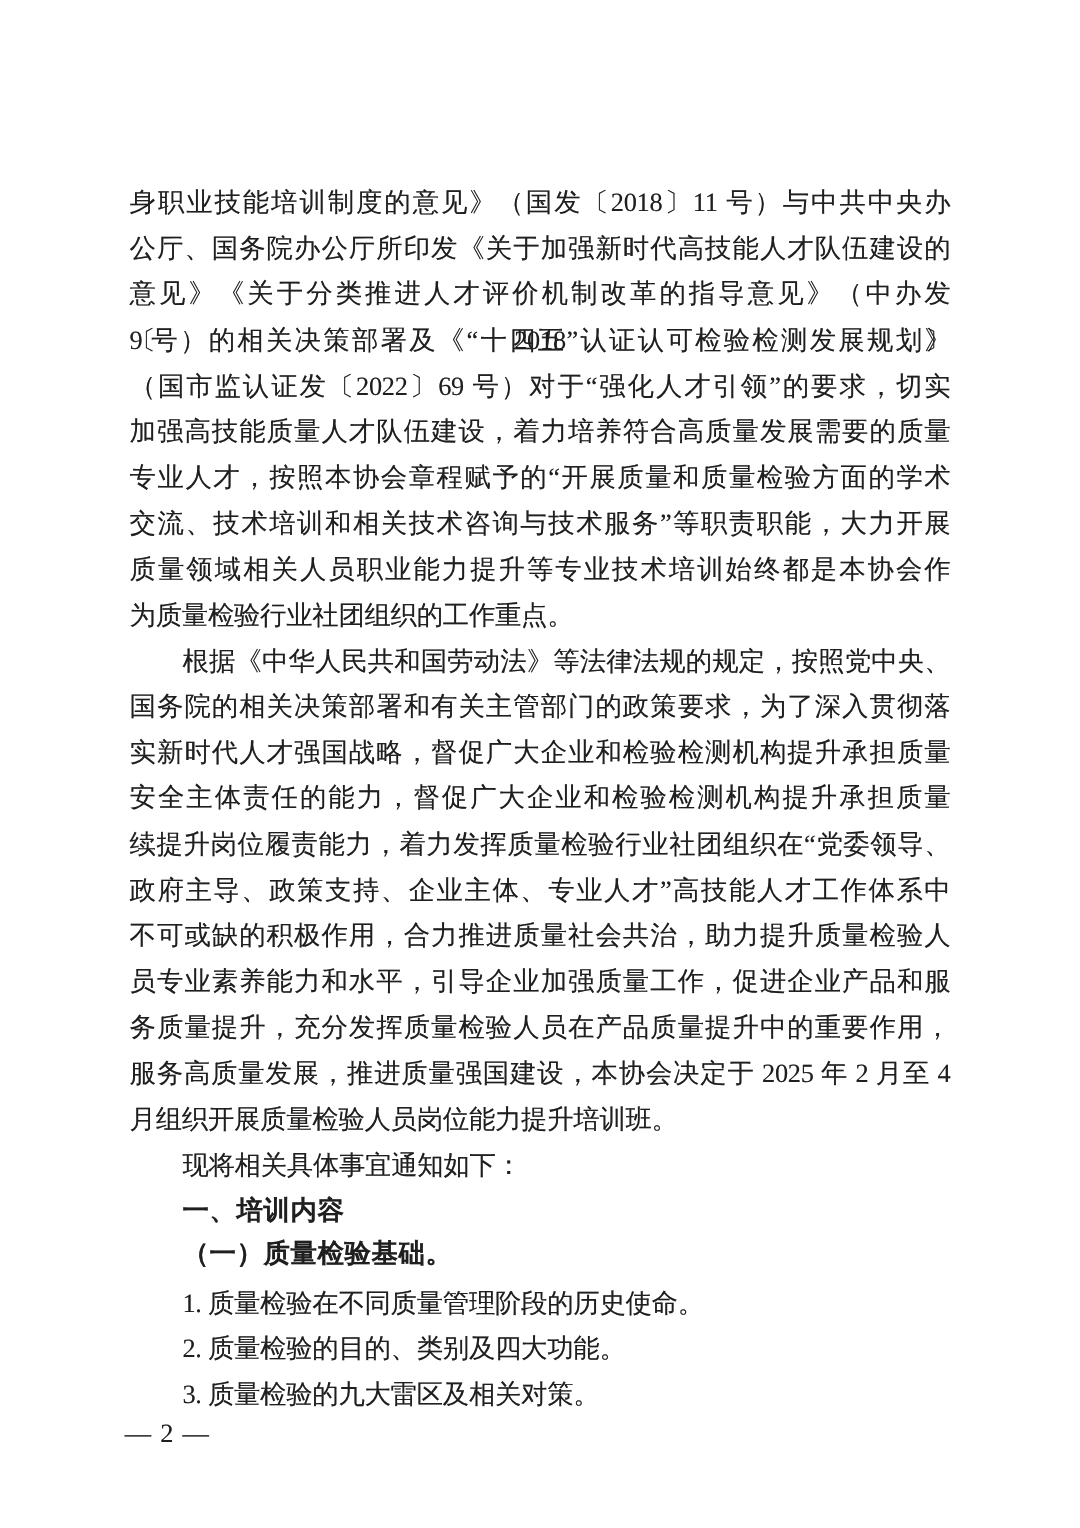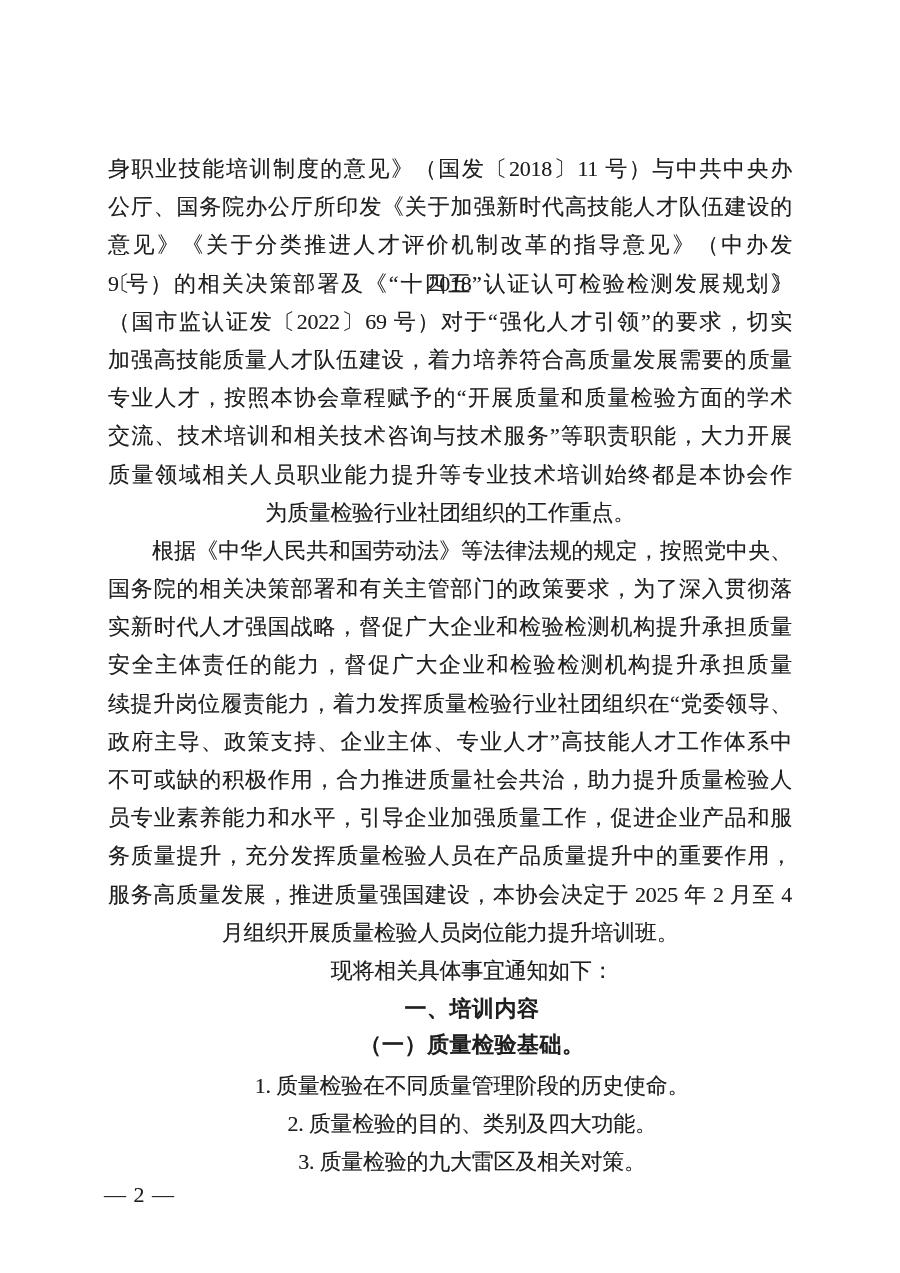--- a/index.html
+++ b/index.html
@@ -24,21 +24,20 @@
     top: 150px;
     width: 684px;
   }
   .line {
     font-size: 22px;
     line-height: 38.2px;
     height: 38.2px;
     letter-spacing: -0.25px;
     white-space: normal;
     text-shadow: 0 0 0.4px rgba(20,20,20,0.45);
-    text-align: center;
   }
   
   .fill {
     text-align: justify;
     text-align-last: justify;
   }
   
   .ind { text-indent: 2em; }
   
   .h-sans {

